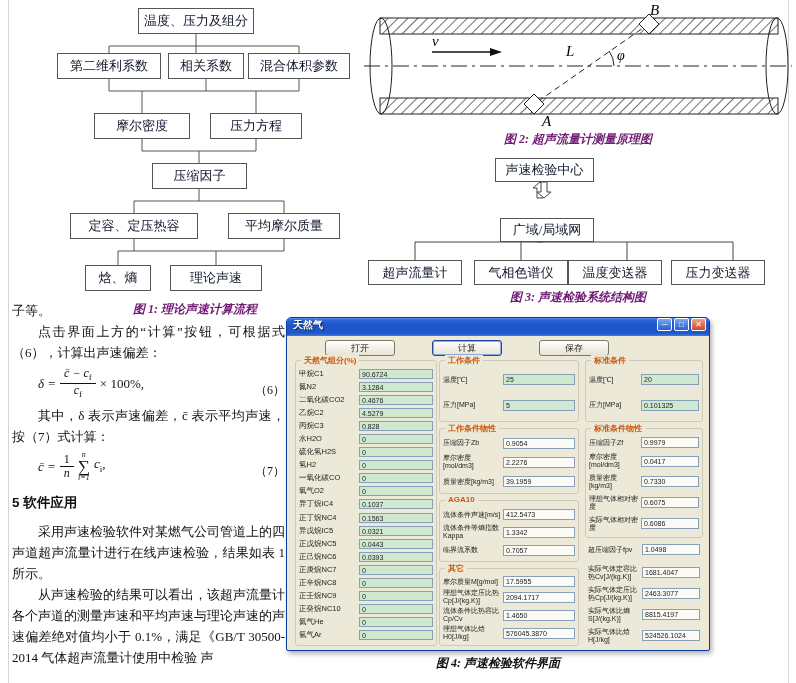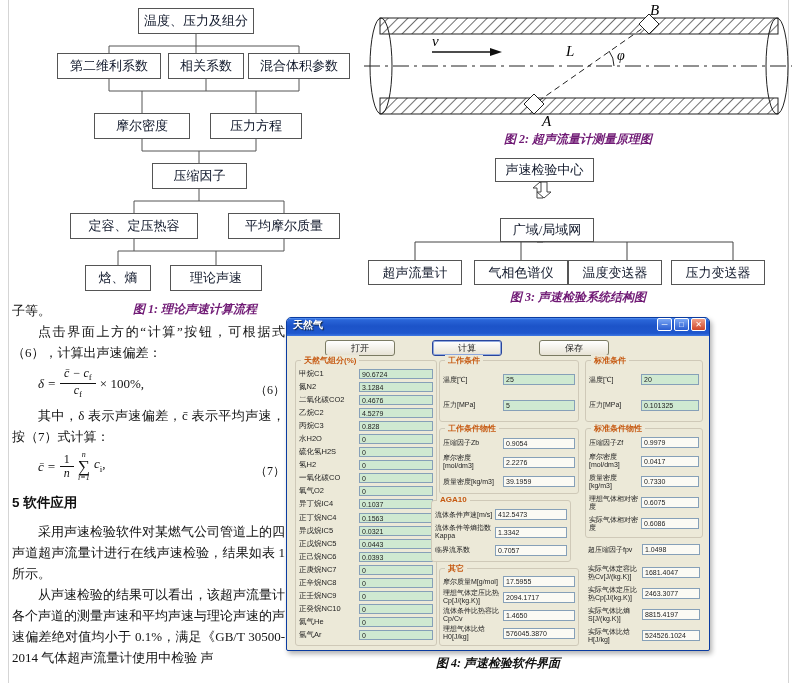--- a/index.html
+++ b/index.html
@@ -57,21 +57,21 @@
   .field-value { flex:none; height:11px; background:#fbfaf4; border:1px solid #86a0b8; font-size:7px; line-height:10px; padding-left:2px; color:#222; overflow:hidden; }
   .grp-comp .field-value { width:74px; height:10px; }
   .mid .field-value { width:72px; }
   .rightcol .field-value { width:58px; }
   .grp-comp .field-value, .grp-work .field-value, .grp-std .field-value { background:#cfe9d1; }
   .grp-comp .field-label { font-size:7.5px; }
 
   .grp-comp { left:8px;  top:42px;  width:142px; height:286px; }
   .grp-work { left:152px; top:42px;  width:140px; height:62px; }
   .grp-workprops { left:152px; top:110px; width:140px; height:66px; }
-  .grp-aga  { left:144px; top:182px; width:140px; height:62px; }
+  .grp-aga  { left:152px; top:182px; width:140px; height:62px; }
   .grp-other{ left:152px; top:250px; width:140px; height:78px; }
   .grp-std  { left:298px; top:42px;  width:118px; height:62px; }
   .grp-stdprops { left:298px; top:110px; width:118px; height:110px; }
   .fpv-row  { position:absolute; left:301px; top:226px; width:112px; }
   .realgas  { position:absolute; left:301px; top:244px; width:112px; height:84px; display:flex; flex-direction:column; justify-content:space-around; }
 
   .fig4-caption { position:absolute; left:286px; top:655px; width:424px; text-align:center; font-weight:bold; font-style:italic; font-size:12px; }
 </style>
 </head>
 <body>

